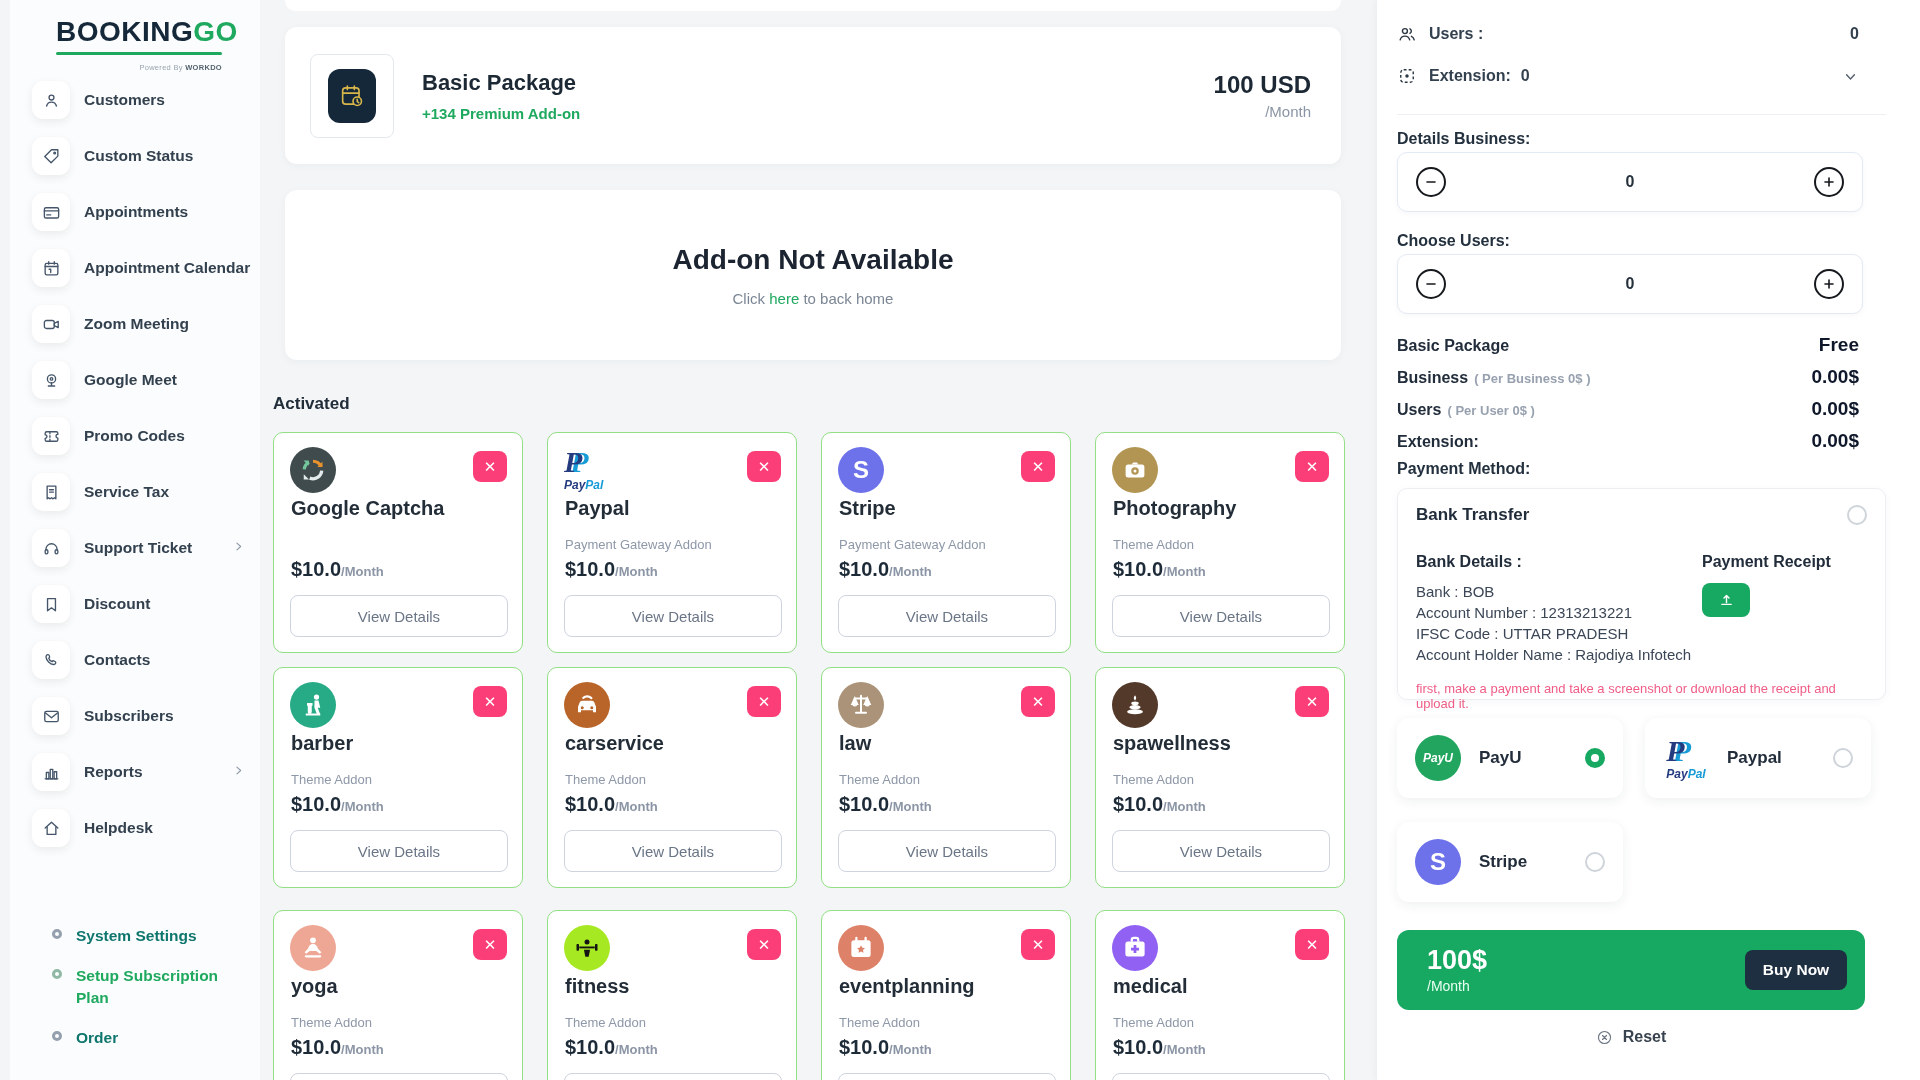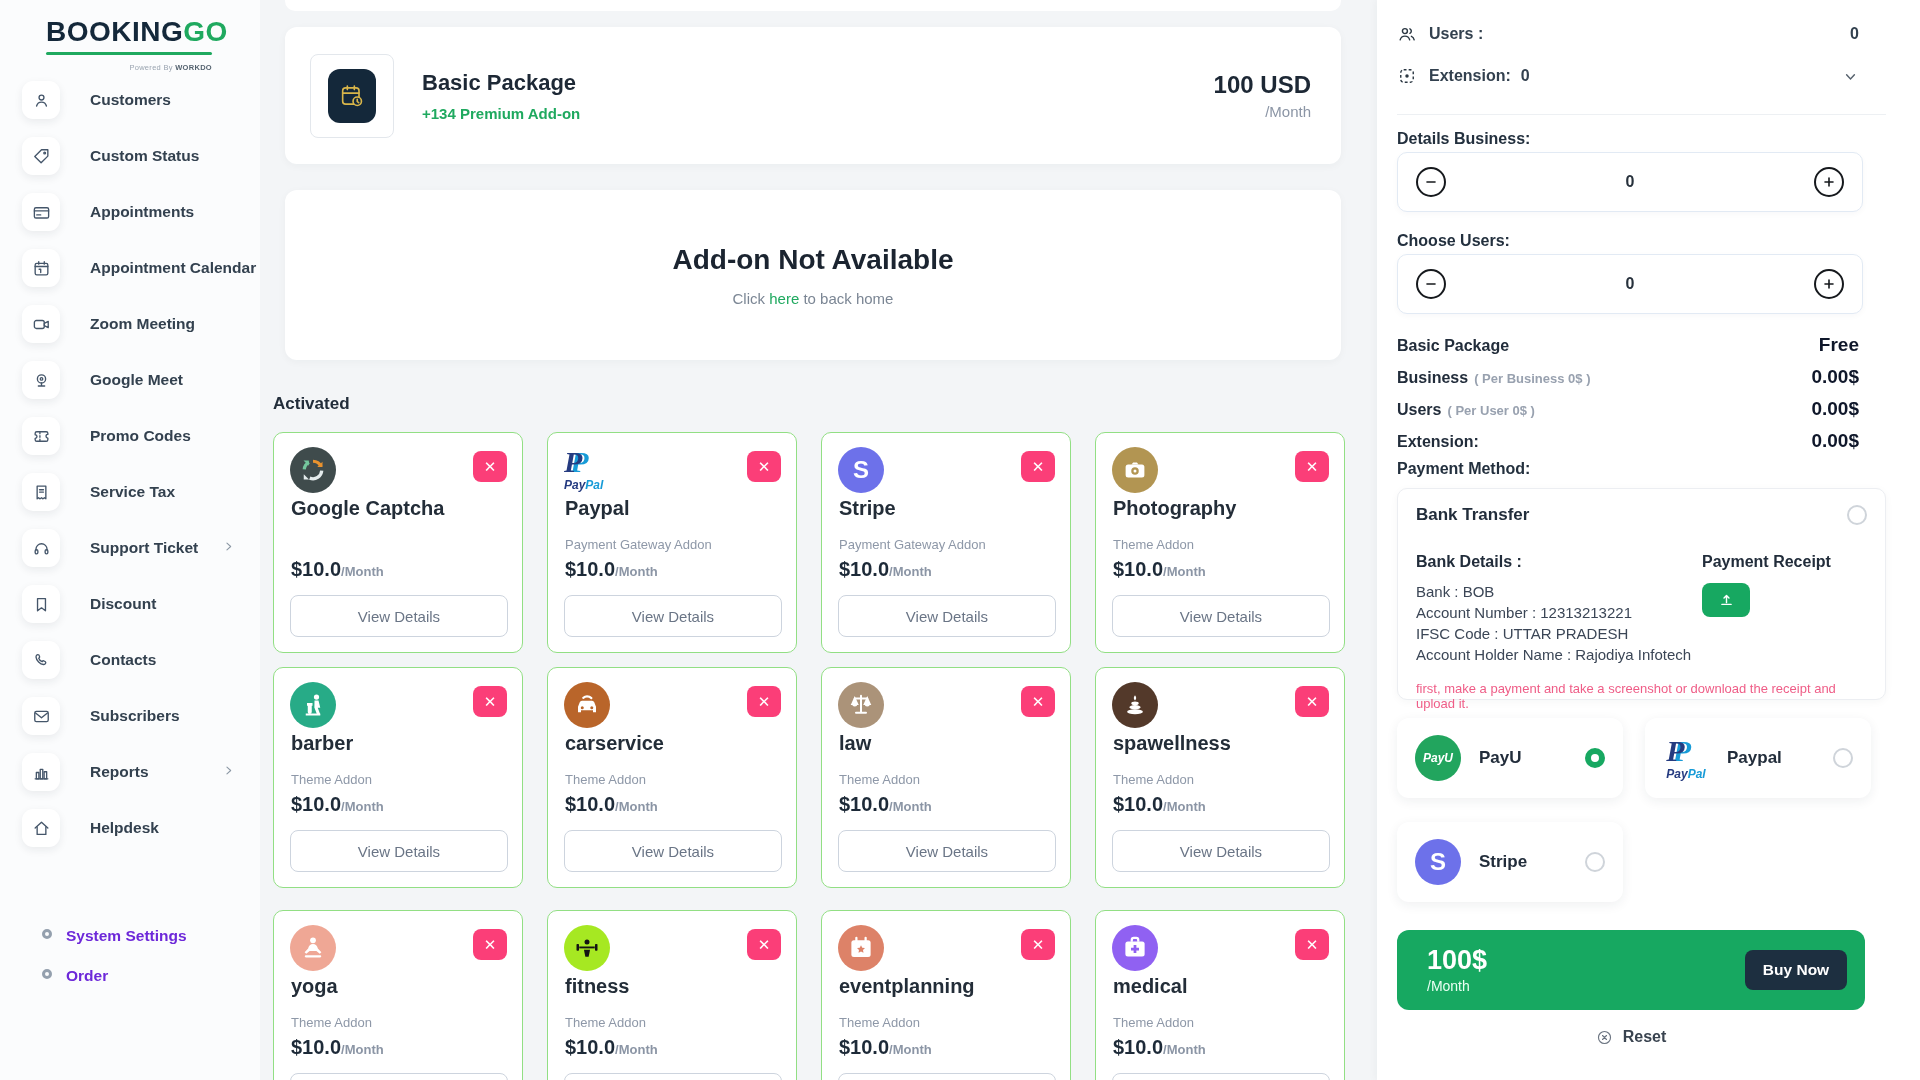--- a/index.html
+++ b/index.html
@@ -1,43 +1,43 @@
 <!DOCTYPE html>
 <html><head>
 <meta charset="utf-8">
 <style>
   * { margin:0; padding:0; box-sizing:border-box; }
   html,body { width:1920px; height:1080px; overflow:hidden; background:#f3f5f7;
               font-family:"Liberation Sans", sans-serif; color:#2b3543; }
   #app { position:relative; width:1920px; height:1080px; }
 
   
-  .sidebar { position:absolute; left:0; top:0; width:260px; height:1080px; background:#fbfcfd; }
+  .sidebar { position:absolute; left:10px; top:0; width:260px; height:1080px; background:#fbfcfd; }
   .logo { position:absolute; left:46px; top:16px; width:166px; }
   .logo-text { font-size:28px; font-weight:800; letter-spacing:.5px; color:#14283a; white-space:nowrap; }
   .logo-text .go { color:#1fa95f; }
   .logo-line { height:3px; background:#1fa95f; border-radius:2px; margin-top:4px; }
   .logo-sub { font-size:7.5px; color:#9aa4b0; text-align:right; margin-top:8px; letter-spacing:.3px; }
   .logo-sub b { color:#54626f; }
   .menu { position:absolute; left:0; top:72px; width:260px; }
-  .mi { position:relative; height:56px; display:flex; align-items:center; cursor:pointer; padding-left:22px;gap:16px; }
+  .mi { position:relative; height:56px; display:flex; align-items:center; cursor:pointer; padding-left:22px; }
   .icobox { width:38px; height:38px; border-radius:11px; background:#fff; display:flex; align-items:center;
             justify-content:center; box-shadow:0 3px 8px rgba(25,39,57,.08); color:#45566a; flex:0 0 38px; }
   .icobox svg { width:19px; height:19px; }
   .milabel { margin-left:14px; font-size:15.5px; font-weight:600; color:#33414f; white-space:nowrap; }
   .mchev { position:absolute; right:24px; color:#8b97a4; }
   .mchev svg { width:15px; height:15px; }
   .mi.active { background:#1fa95f; margin:0 16px 0 15px; width:228px; padding-left:7px; border-radius:26px; }
   .mi.active .icobox { color:#1fa95f; }
   .mi.active .milabel { color:#fff; }
   .mi.active .mchev { color:#fff; right:16px; }
   .submenu { position:absolute; left:0; top:916px; width:260px; }
   .smi { display:flex; align-items:flex-start; padding:9px 10px 9px 42px; cursor:pointer; }
   .donut { width:10px; height:10px; border-radius:50%; border:3px solid #94a0ae; margin-top:4px; flex:0 0 10px; }
-  .smlabel { margin-left:14px; font-size:15.5px; font-weight:600; color:#6d28d9; line-height:22px; max-width:162px; }
+  .smlabel { margin-left:14px; font-size:15.5px; font-weight:600; color:#0f766e; line-height:22px; max-width:162px; }
   .smi.active .donut { border-color:#8fb9a4; }
   .smi.active .smlabel { color:#1fa95f; font-weight:700; }
 
   
   .main { position:absolute; left:260px; top:0; width:1117px; height:1080px; background:#f3f5f7; }
   .sliver { position:absolute; left:25px; top:0; width:1056px; height:11px; background:#fff; border-radius:0 0 10px 10px; }
   .pkg-card { position:absolute; left:25px; top:27px; width:1056px; height:137px; background:#fff; border-radius:12px;
               box-shadow:0 2px 8px rgba(25,39,57,.04); display:flex; align-items:center; padding:0 30px 0 25px; }
   .pkg-iconbox { width:84px; height:84px; border:1px solid #e3e7ec; border-radius:8px; background:#fff;
                  display:flex; align-items:center; justify-content:center; }
@@ -294,20 +294,24 @@
           </span>
    <span class="milabel">Helpdesk</span>
 
  </div>
       </div>
     <div class="submenu" id="submenu">
  <div class="smi ">
    <span class="donut"></span>
    <span class="smlabel">System Settings</span>
  </div>
+ <div class="smi active">
+   <span class="donut"></span>
+   <span class="smlabel">Setup Subscription Plan</span>
+ </div>
  <div class="smi ">
    <span class="donut"></span>
    <span class="smlabel">Order</span>
  </div>
       </div>
   </div>
 
   <div class="main">
     <div class="sliver"></div>
 

